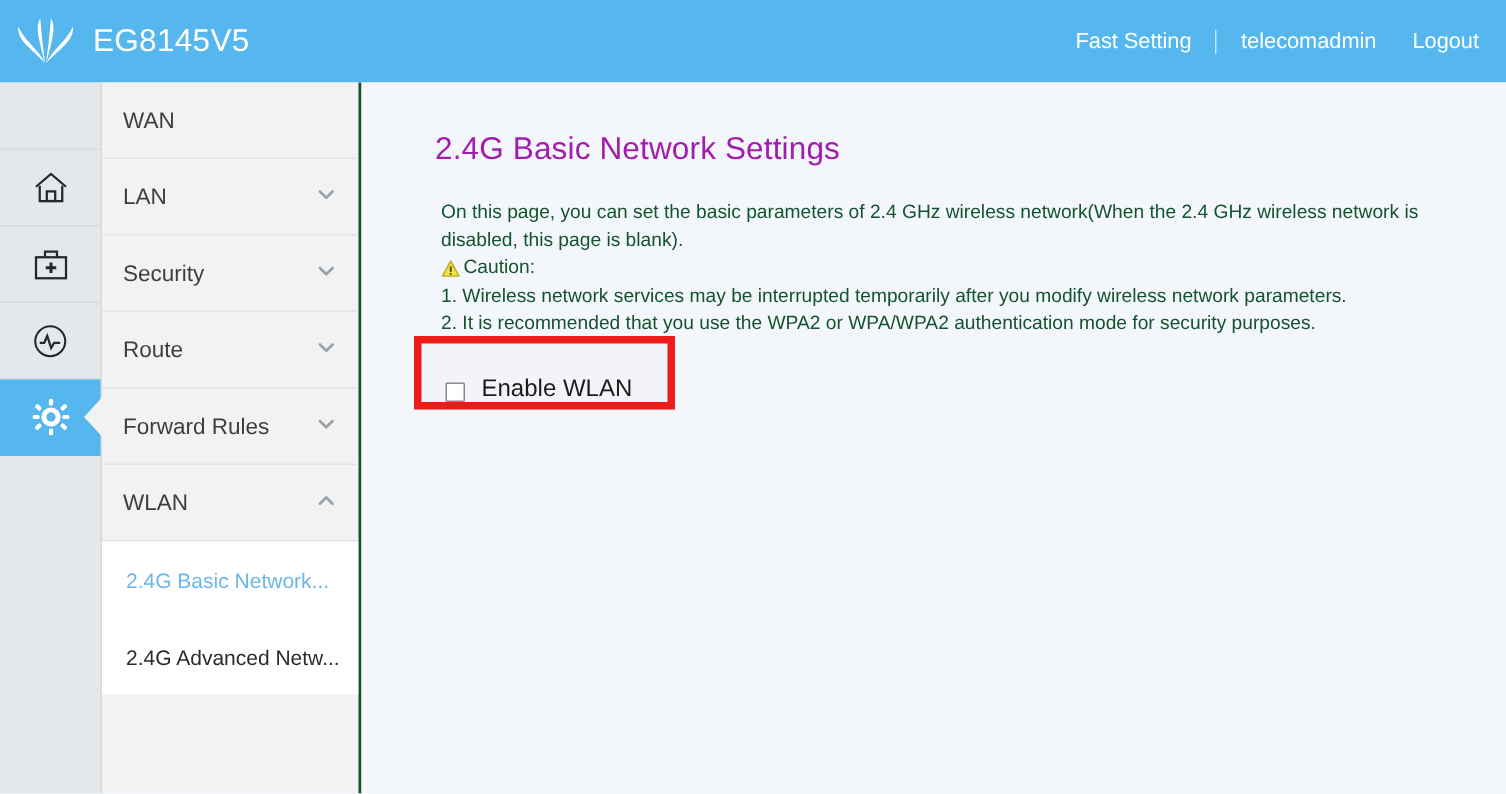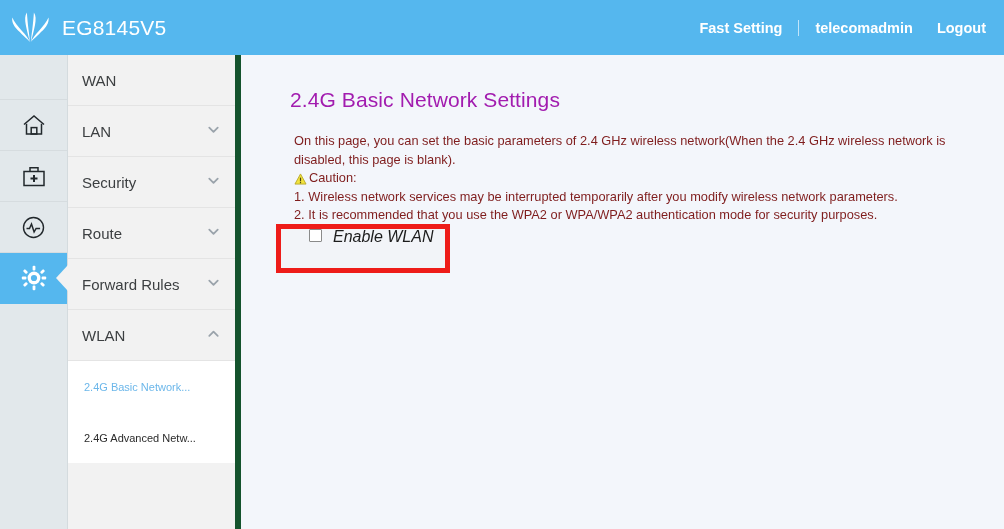--- a/index.html
+++ b/index.html
@@ -22,21 +22,21 @@
   }
   #brand .logo { width: 42px; height: 34px; display: block; }
   #brand .model {
     color: #ffffff; font-size: 21px; letter-spacing: .2px; line-height: 1;
     padding-bottom: 1px;
   }
   #header-right {
     position: absolute; right: 18px; top: 0; height: 55px;
     display: flex; align-items: center; font-size: 14.5px; color: #ffffff;
   }
-  #header-right .hlink { color:#fff; cursor: pointer; white-space: nowrap; font-weight: bold; }
+  #header-right .hlink { color:#fff; cursor: pointer; white-space: nowrap; }
   #header-right .hsep {
     width: 1px; height: 16px; background: #d5edfb; margin: 0 16px; opacity:.85;
   }
   #header-right .gap { width: 24px; }
 
   
   #iconbar {
     position: absolute; left: 0; top: 55px; width: 68px; height: 474px;
     background: #e2e8eb; border-right: 1px solid #d4dbde;
   }
@@ -52,63 +52,63 @@
     position: absolute; right: -1px; top: 50%; transform: translateY(-50%);
     width: 0; height: 0;
     border-top: 13px solid transparent;
     border-bottom: 13px solid transparent;
     border-right: 12px solid #f2f2f2;
   }
 
   
   #menu {
     position: absolute; left: 68px; top: 55px; width: 173px; height: 474px;
-    background: #f2f2f2; border-right: 6px solid #14532d;
+    background: #f2f2f2; border-right: 2px solid #14532d;
     overflow: hidden;
   }
   .menu-item {
     height: 51px; display: flex; align-items: center;
     padding: 0 14px 0 14px; font-size: 15px; color: #3c3f41;
     border-bottom: 1px solid #e4e4e4; cursor: pointer;
     justify-content: space-between;
   }
   .menu-item .mlabel { line-height: 1; }
   .chev { width: 15px; height: 15px; flex: none; }
   .submenu { background: #ffffff; }
   .sub-item {
     height: 51px; display: flex; align-items: center;
-    padding-left: 16px; font-size: 11px; color: #2b2b2b;
+    padding-left: 16px; font-size: 14px; color: #2b2b2b;
     cursor: pointer;
   }
   .sub-item.active { color: #6cb7ea; }
 
   
   #content {
     position: absolute; left: 241px; top: 55px; width: 763px; height: 474px;
     background: #f3f6fb;
   }
   #page-title {
     position: absolute; left: 49px; top: 33px;
     font-size: 21px; color: #a21caf; letter-spacing: .1px;
   }
   #desc {
     position: absolute; left: 53px; top: 77px; width: 700px;
-    font-size: 12.8px; color: #7f1d1d; line-height: 18.5px;
+    font-size: 12.8px; color: #14532d; line-height: 18.5px;
   }
   #desc .caution-row { display: flex; align-items: center; gap: 2px; }
   .warn-icon { width: 13px; height: 12px; display: inline-block; flex: none; }
 
   #wlan-box {
     position: absolute; left: 35px; top: 169px;
     width: 174px; height: 49px;
     border: 5px solid #ee1c19; background: #f2f4f8;
   }
   #wlan-row {
     width: 100%; height: 100%;
-    display: flex; align-items: flex-start; padding-left: 28px; gap: 11px; font-style: italic;
+    display: flex; align-items: flex-end; padding-left: 16px; gap: 11px;
   }
   .chk {
     width: 13px; height: 13px; flex: none;
     border: 1px solid #8a8a8a; background: #ffffff; border-radius: 1px;
     cursor: pointer;
   }
   #wlan-label { font-size: 16px; color: #1c1c1c; line-height: 1; }
 </style>
 </head>
 <body>

